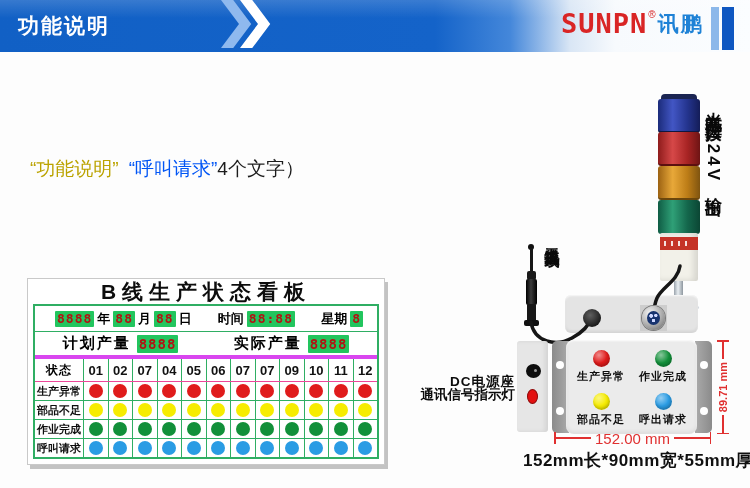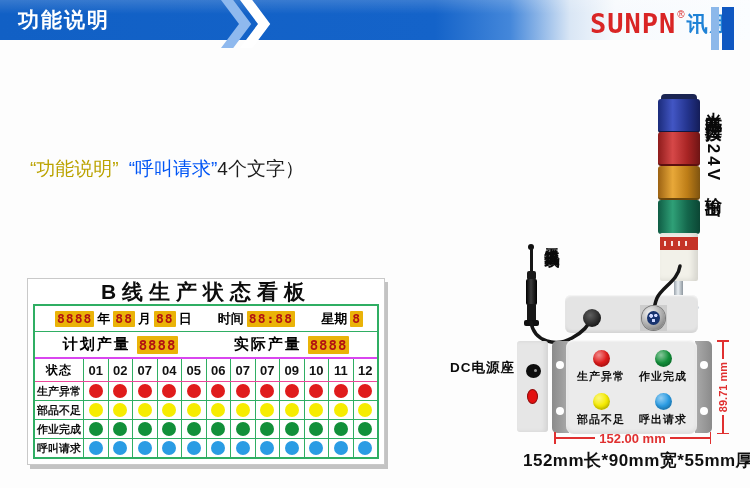--- a/index.html
+++ b/index.html
@@ -1,30 +1,30 @@
 <!DOCTYPE html>
 <html><head>
 <meta charset="utf-8">
 <style>
   * { margin:0; padding:0; box-sizing:border-box; }
   html,body { background:#ffffff; }
   body { font-family:"Liberation Sans","DejaVu Sans",sans-serif; }
   .page { position:relative; width:750px; height:488px; background:#fdfdfd; overflow:hidden; }
 
   
-  .header { position:absolute; left:0; top:0; width:750px; height:40px;
+  .header { position:absolute; left:0; top:0; width:750px; height:52px;
     background:linear-gradient(90deg,#1160c5 0%,#1463c9 58%,#4487da 68%,#d9e6f5 76%,#f7fafd 82%,#fbfdff 100%); }
   .header-sheen { position:absolute; inset:0; background:linear-gradient(180deg,rgba(255,255,255,.16),rgba(255,255,255,0) 35%); }
   .header-title { position:absolute; left:18px; top:50%; transform:translateY(-50%);
     color:#ffffff; font-size:21px; font-weight:bold; letter-spacing:2px; }
   .chev { position:absolute; top:0; height:48px; width:36px;
     clip-path:polygon(0 0,34% 0,84% 50%,34% 100%,0 100%,50% 50%); }
   .chev1 { left:221px; background:#8fb9ee; }
   .chev2 { left:240px; background:#ffffff; }
-  .logo { position:absolute; left:590px; top:9px; display:flex; align-items:flex-start; }
+  .logo { position:absolute; left:561px; top:9px; display:flex; align-items:flex-start; }
   .logo-sunpn { font-family:"DejaVu Sans Mono",monospace; font-weight:bold; font-size:27px; line-height:30px; color:#d92525; letter-spacing:1px; }
   .logo-reg { color:#d92525; font-size:10px; line-height:10px; margin:1px 2px 0 1px; }
   .logo-cn { font-size:21px; line-height:30px; font-weight:bold; color:#1e82d6; letter-spacing:2px; }
   .edge-bar { position:absolute; }
   .eb1 { left:711px; top:7px; width:8px; height:43px; background:#8cb8ea; }
   .eb2 { left:722px; top:7px; width:12px; height:43px; background:#0f57c1; }
 
   
   .desc { position:absolute; left:18px; top:152px; width:640px; font-size:19px; line-height:33px; color:#1c1c1c; }
   .desc-line2 { padding-left:12px; }
@@ -36,23 +36,23 @@
 
   
   .board { position:absolute; left:27px; top:278px; width:358px; height:187px; background:#ffffff;
     border:1px solid #c9c9c9; box-shadow:3px 4px 0 rgba(148,148,148,.55); }
   .board-title { height:24px; line-height:26px; text-align:center; font-size:21px; font-weight:bold; letter-spacing:6px; color:#0d0d0d; }
   .board-table { position:absolute; left:5px; top:25px; width:346px; height:155px;
     border:2px solid #2fae63; display:flex; flex-direction:column; background:#fff; }
   .date-row { height:26px; border-bottom:1px solid #2fae63; display:flex; align-items:center;
     justify-content:space-between; padding:0 14px 0 20px; font-size:13px; font-weight:bold; }
   .date-group { display:flex; align-items:center; gap:3px; }
-  .seg { background:#eab308; color:#b21212; font-family:"DejaVu Sans Mono",monospace;
+  .seg { background:#22c55e; color:#b21212; font-family:"DejaVu Sans Mono",monospace;
     font-weight:bold; font-size:13px; line-height:16px; padding:0 2px; letter-spacing:1px; border-radius:1px; }
-  .prod-row { height:27px; border-bottom:2px solid #d946ef; display:flex; align-items:center; }
+  .prod-row { height:27px; border-bottom:4px solid #d946ef; display:flex; align-items:center; }
   .prod-half { flex:1; display:flex; align-items:center; justify-content:center; gap:6px;
     font-size:15px; font-weight:bold; letter-spacing:2px; }
   .prod-half .seg { font-size:14px; line-height:18px; }
   .bgrid { display:grid; grid-template-columns:48px repeat(12,1fr); }
   .col-row { height:23px; border-bottom:1px solid #ec4899; }
   .bcell { display:flex; align-items:center; justify-content:center; border-left:1px solid #2fae63; }
   .bcell:first-child { border-left:none; }
   .bcol { font-size:13px; font-weight:bold; color:#111; }
   .bstatus { font-size:12px; font-weight:bold; letter-spacing:1px; }
   #board-rows { flex:1; display:flex; flex-direction:column; }
@@ -107,42 +107,42 @@
                radial-gradient(circle at 50% 68%,#cfd8ff 0 1.4px,transparent 2px),#17336f; }
 
   
   .side-box { position:absolute; left:517px; top:341px; width:31px; height:91px; background:#e6e6e6; border-radius:3px; box-shadow:inset -3px 0 4px rgba(0,0,0,.08); }
   .dc-socket { position:absolute; left:526px; top:364px; width:15px; height:14px; border-radius:50%; background:#0d0d0d; }
   .dc-socket::after { content:""; position:absolute; left:8px; top:5px; width:3px; height:3px; border-radius:50%; background:#9a9a9a; }
   .sig-led { position:absolute; left:527px; top:389px; width:11px; height:15px; border-radius:50%; background:#e31111; border:1px solid #8f0a0a; }
 
   
   .callout { position:absolute; width:115px; text-align:right; font-size:13.5px; font-weight:bold; color:#0c0c0c; letter-spacing:1px; }
-  .dc-label { left:400px; top:359px; }
+  .dc-label { left:400px; top:373px; }
   .sig-label { left:400px; top:386px; letter-spacing:0; }
 
   
   .flange { position:absolute; top:341px; width:17px; height:92px; background:linear-gradient(90deg,#8b8b8b,#ababab); }
   .flange-l { left:552px; border-radius:5px 0 0 5px; }
   .flange-r { left:695px; border-radius:0 5px 5px 0; background:linear-gradient(90deg,#ababab,#8b8b8b); }
   .hole { position:absolute; width:8px; height:8px; border-radius:50%; background:#ffffff; }
   .front-face { position:absolute; left:566px; top:340px; width:131px; height:94px; background:#ebebeb; border-radius:8px;
     box-shadow:inset 0 1px 2px rgba(255,255,255,.9), inset 0 -2px 4px rgba(0,0,0,.07); }
   .device-buttons { position:absolute; left:570px; top:346px; width:124px; height:84px;
     display:grid; grid-template-columns:1fr 1fr; row-gap:1px; }
   .dev-btn { display:flex; flex-direction:column; align-items:center; }
   .dev-btn-circle { width:17px; height:17px; border-radius:50%; display:block; margin-top:4px;
     box-shadow:inset -1px -2px 3px rgba(0,0,0,.25); }
   .dev-btn-label { margin-top:2px; font-size:11px; font-weight:bold; color:#0d0d0d; letter-spacing:1px; }
 
   
   .dim-h { position:absolute; left:554px; top:432px; width:157px; height:12px; display:flex; align-items:center; }
   .dim-h .tick { width:1.5px; height:12px; background:#e03030; }
   .dim-h .dline { flex:1; height:1.5px; background:#e03030; }
-  .dim-h .dtext { font-size:13px; font-weight:bold; color:#e03030; padding:0 4px; white-space:nowrap; }
+  .dim-h .dtext { font-size:15px; font-weight:normal; color:#e03030; padding:0 4px; white-space:nowrap; }
   .dim-v { position:absolute; left:716px; top:340px; width:14px; height:94px; display:flex; flex-direction:column; align-items:center; }
   .dim-v .tick { height:1.5px; width:12px; background:#e03030; }
   .dim-v .dline { flex:1; width:1.5px; background:#e03030; }
   .dim-v .dtext { font-size:11px; font-weight:bold; color:#e03030; writing-mode:vertical-rl; transform:rotate(180deg); padding:3px 0; white-space:nowrap; }
   .size-text { position:absolute; left:523px; top:449px; width:228px; text-align:center;
     font-size:17px; font-weight:bold; color:#101010; letter-spacing:0.5px; white-space:nowrap; }
 </style>
 </head>
 <body>
 
@@ -411,20 +411,21 @@
     <span class="av-plate"></span>
     <span class="av-conn">
         <span class="av-inner"></span>
       </span>
 
     <div class="side-box"></div>
     <span class="dc-socket"></span>
     <span class="sig-led"></span>
 
     <div class="callout dc-label">DC电源座</div>
+    <div class="callout sig-label">通讯信号指示灯</div>
 
     <span class="flange flange-l"></span>
     <span class="flange flange-r"></span>
     <div class="front-face"></div>
     <span class="hole" style="left:556px;top:361px;"></span>
     <span class="hole" style="left:556px;top:407px;"></span>
     <span class="hole" style="left:700px;top:361px;"></span>
     <span class="hole" style="left:700px;top:407px;"></span>
     <div class="device-buttons" id="device-buttons">
         <div class="dev-btn">

